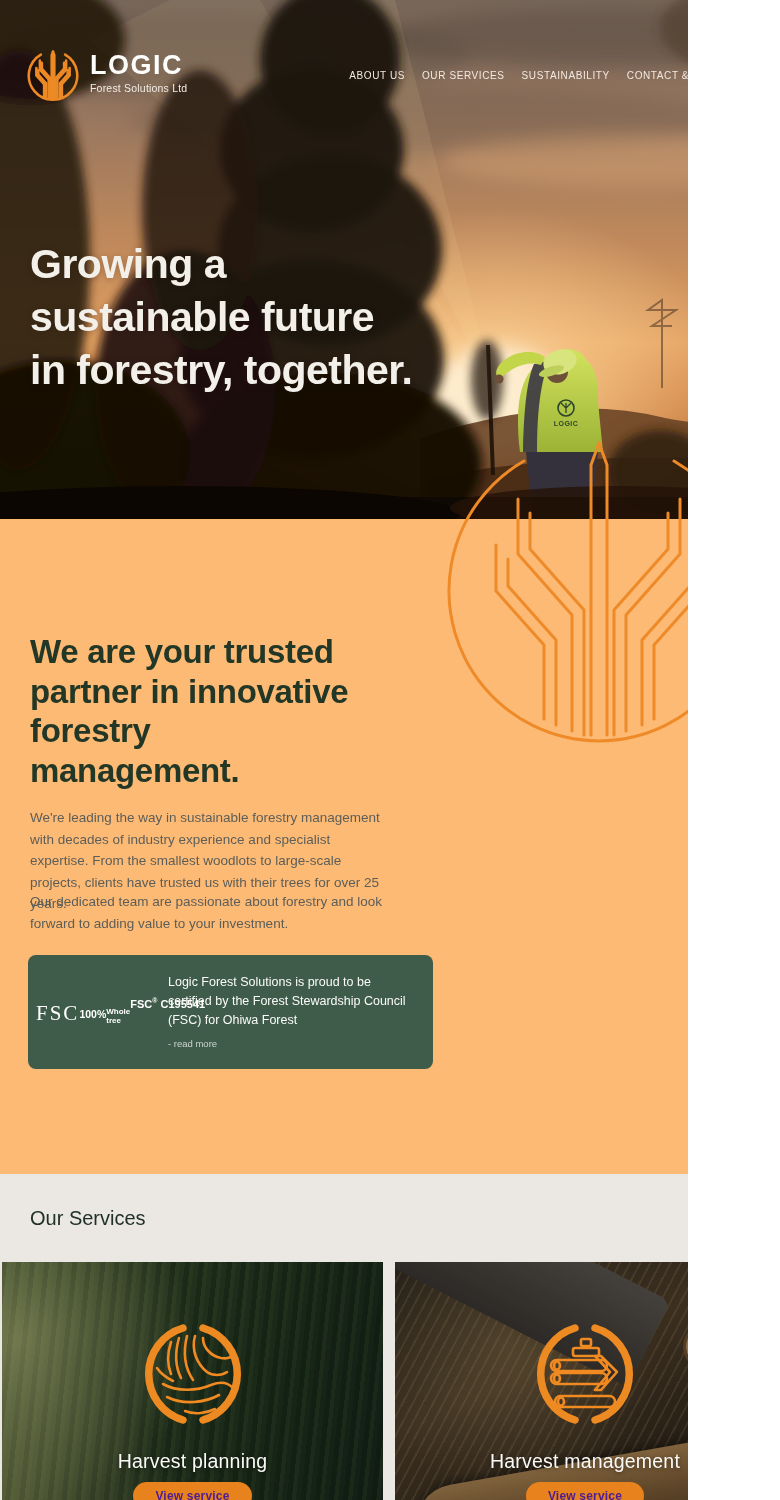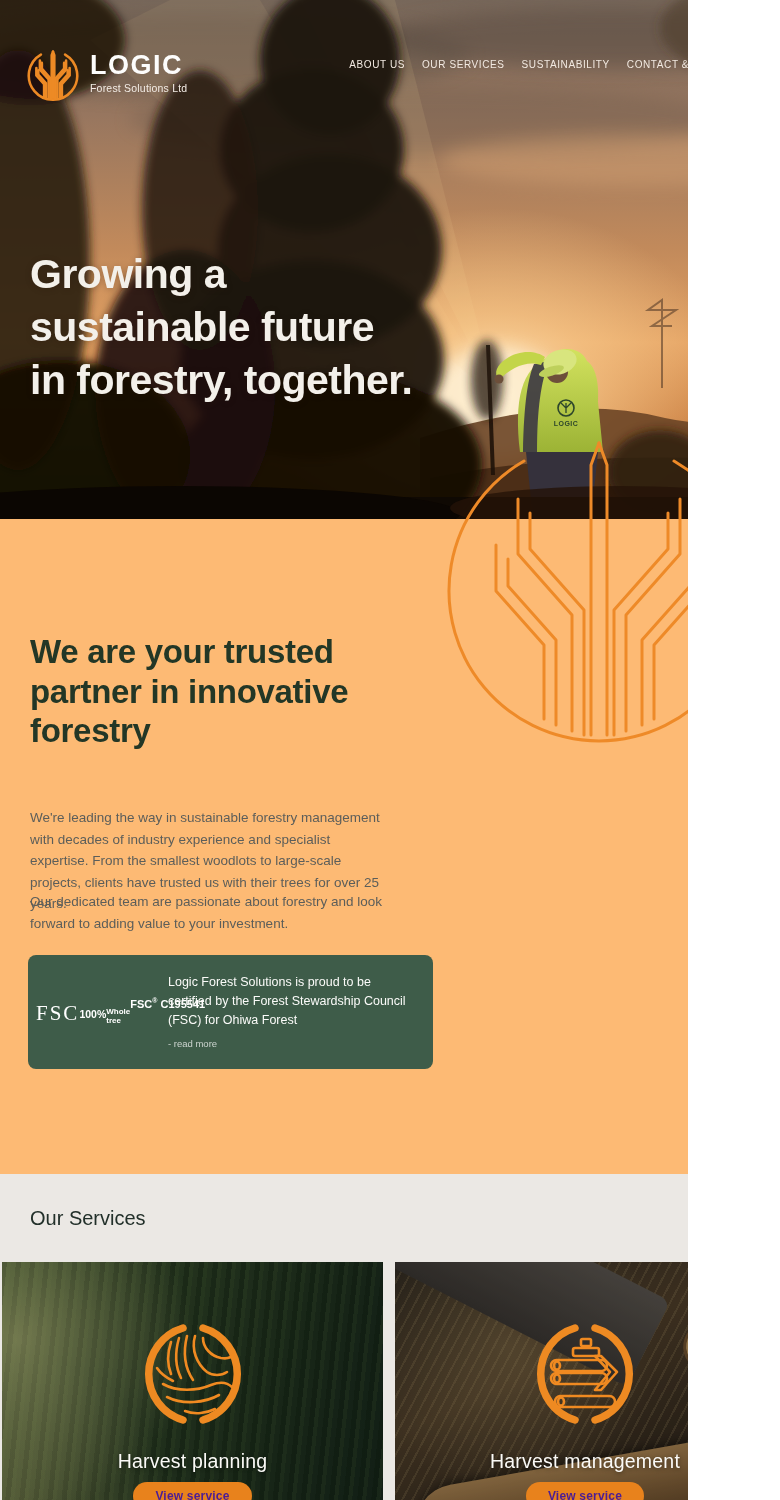--- a/index.html
+++ b/index.html
@@ -9,23 +9,23 @@
 
   
   .hero { position:absolute; left:0; top:0; width:780px; height:519px; overflow:hidden; }
   .hero svg.art { position:absolute; left:0; top:0; }
   .site-header { position:absolute; left:0; top:0; width:780px; height:110px; z-index:5; }
   .logo-lockup { position:absolute; left:27px; top:45px; display:flex; align-items:center; }
   .logo-mini { width:52px; height:56px; }
   .logo-words { margin-left:11px; color:#fff; }
   .logo-name { font-size:27px; font-weight:700; letter-spacing:1.5px; line-height:1; color:#fdfdfc; }
   .logo-tag { font-size:10.5px; margin-top:3px; color:#f3ece5; letter-spacing:.2px; }
-  .main-nav { position:absolute; right:35px; top:59px; display:flex; gap:17px; }
+  .main-nav { position:absolute; right:35px; top:70px; display:flex; gap:17px; }
   .main-nav a { font-size:10px; letter-spacing:.6px; color:#f2e9e1; text-decoration:none; white-space:nowrap; }
-  .hero-heading { position:absolute; left:30px; top:248px; z-index:4; color:#f3f0ea;
+  .hero-heading { position:absolute; left:30px; top:238px; z-index:4; color:#f3f0ea;
     font-size:41px; font-weight:700; line-height:53px; letter-spacing:-.5px;
     text-shadow:0 1px 6px rgba(40,20,5,.25); }
 
   
   .big-mark { position:absolute; left:438px; top:403px; width:322px; height:345px; z-index:6; pointer-events:none; }
 
   
   .intro { position:absolute; left:0; top:519px; width:780px; height:655px; background:#fdba74; }
   .intro-heading { position:absolute; left:30px; top:113px; width:400px; color:#233726;
     font-size:33px; font-weight:700; line-height:39.5px; letter-spacing:-.3px; }
@@ -206,20 +206,21 @@
 
   <svg class="big-mark" viewBox="0 0 322 345">
     <use href="#fern-mark" stroke="#EE8A28" stroke-width="3"></use>
   </svg>
 
   <section class="intro">
     <h2 class="intro-heading">
         <div>We are your trusted</div>
         <div>partner in innovative</div>
         <div>forestry</div>
+        <div>management.</div>
       </h2>
     <p class="intro-p p1">We're leading the way in sustainable forestry management with decades of industry experience and specialist expertise. From the smallest woodlots to large-scale projects, clients have trusted us with their trees for over 25 years.</p>
     <p class="intro-p p2">Our dedicated team are passionate about forestry and look forward to adding value to your investment.</p>
 
     <div class="fsc-card">
       <div class="fsc-left">
         <svg class="fsc-tree" viewBox="0 0 60 52">
           <path d="M6 30 L15 41 L15 32 C8 30 6 20 12 16 C9 8 19 3 25 7 C28 1 39 2 41 9 C48 10 50 19 44 22 C48 28 42 34 36 31 L36 40 L28 40 L28 34 C23 36 17 35 15 32" fill="none" stroke="#fff" stroke-width="2.6" stroke-linecap="round" stroke-linejoin="round"></path>
           <text x="51" y="10" font-size="9" fill="#fff">®</text>
         </svg>

